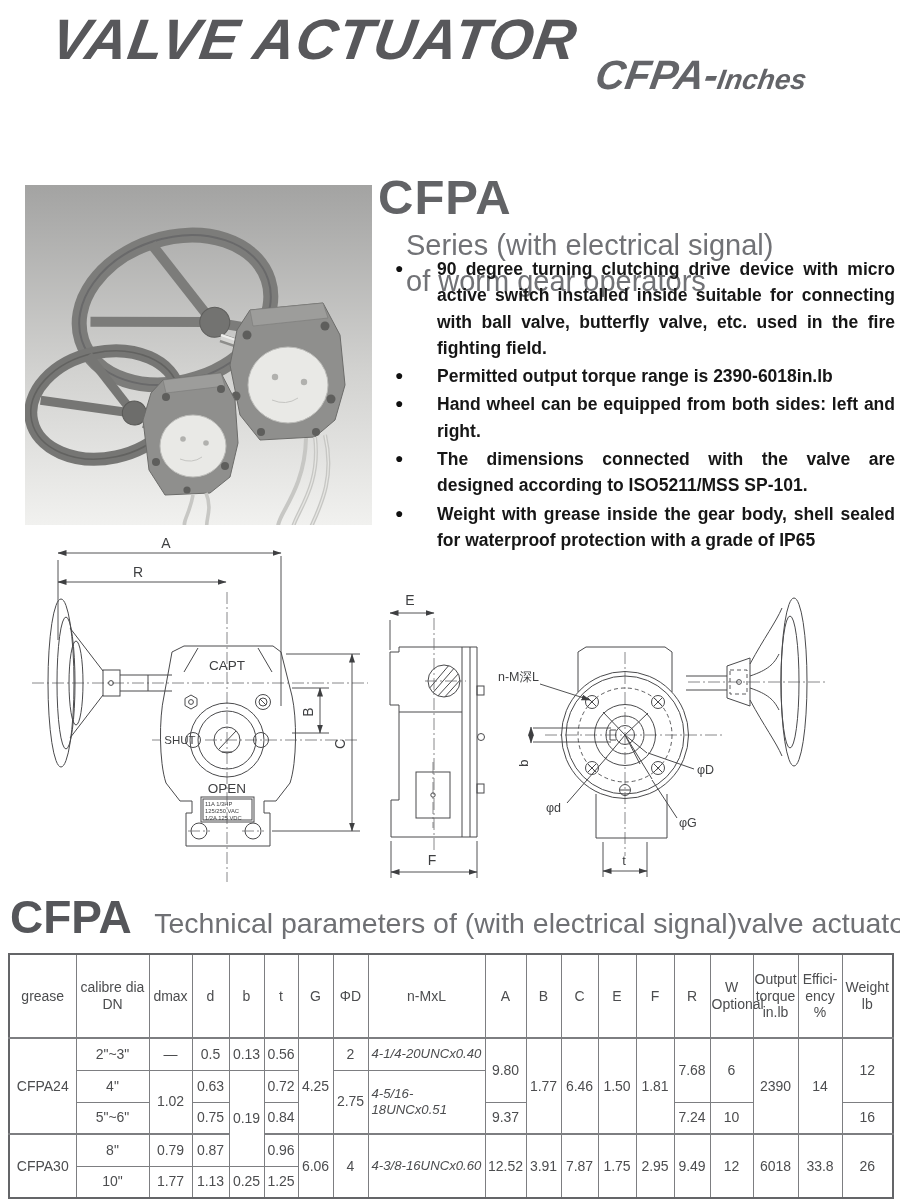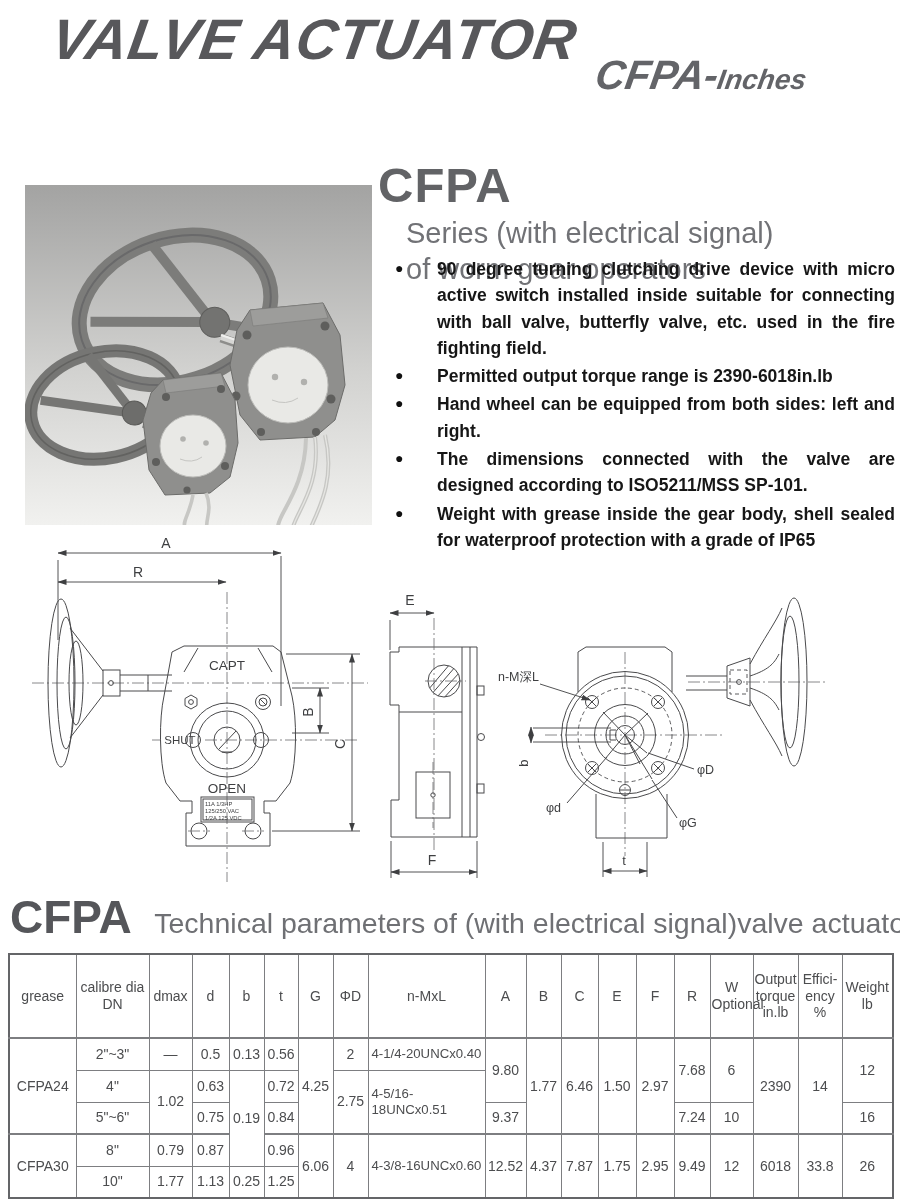--- a/index.html
+++ b/index.html
@@ -8,21 +8,21 @@
   
   .main-title{position:absolute;left:52px;top:6px;font-size:57px;font-weight:bold;
       font-style:italic;color:#58585b;transform:skewX(-9deg);white-space:nowrap;letter-spacing:1px;}
   .subtitle{position:absolute;left:596px;top:52px;font-style:italic;font-weight:bold;
       color:#636468;transform:skewX(-9deg);white-space:nowrap;}
   .subtitle .big{font-size:41px;}
   .subtitle .small{font-size:28px;}
   
   .photo{position:absolute;left:25px;top:185px;width:347px;height:340px;}
   
-  .intro-head{position:absolute;left:378px;top:157px;width:520px;}
+  .intro-head{position:absolute;left:378px;top:169px;width:520px;}
   .intro-brand{display:inline-block;font-size:49px;font-weight:bold;color:#626366;
       letter-spacing:1px;vertical-align:top;}
   .intro-series{display:inline-block;margin-left:28px;font-size:29px;color:#717276;
       line-height:36px;vertical-align:top;margin-top:2px;}
   .bullets{position:absolute;left:395px;top:256px;width:500px;}
   .bullet-item{display:flex;margin-bottom:2px;}
   .bullet-dot{width:42px;flex:0 0 42px;font-size:14px;color:#111;padding-top:4px;}
   .bullet-text{flex:1;font-size:17.5px;font-weight:bold;color:#161616;line-height:26.3px;
       text-align:justify;}
   
@@ -39,21 +39,21 @@
   
   .ptable{position:absolute;left:8px;top:953px;border-collapse:collapse;width:885px;
       table-layout:fixed;font-size:14px;color:#4c4d4f;}
   .ptable th,.ptable td{border:1px solid #7d7e81;font-weight:normal;text-align:center;
       padding:0 1px;line-height:1.18;}
   .ptable{border:2px solid #646568;}
   .ptable thead tr{height:84px;}
   .ptable tbody tr{height:32px;}
   .ptable thead th{white-space:pre-line;border-bottom-width:2px;}
   .ptable tr.group-start td{border-top-width:2px;}
-  .ptable td.nm{text-align:left;font-size:13.2px;padding-left:3px;}
+  .ptable td.nm{text-align:left;font-size:13.2px;padding-left:3px;font-style:italic;}
 </style>
 </head>
 <body>
 
 <div class="page">
 
   <div class="main-title">VALVE ACTUATOR</div>
   <div class="subtitle">
     <span class="big">CFPA-</span><span class="small">Inches</span>
   </div>
@@ -432,21 +432,21 @@
         <td>0.5</td>
         <td>0.13</td>
         <td>0.56</td>
         <td rowspan="3">4.25</td>
         <td>2</td>
         <td class="nm">4-1/4-20UNCx0.40</td>
         <td rowspan="2">9.80</td>
         <td rowspan="3">1.77</td>
         <td rowspan="3">6.46</td>
         <td rowspan="3">1.50</td>
-        <td rowspan="3">2.97</td>
+        <td rowspan="3">1.81</td>
         <td rowspan="2">7.68</td>
         <td rowspan="2">6</td>
         <td rowspan="3">2390</td>
         <td rowspan="3">14</td>
         <td rowspan="2">12</td>
       </tr>
       <tr>
         <td>4"</td>
         <td rowspan="2">1.02</td>
         <td>0.63</td>
@@ -467,21 +467,21 @@
       <tr class="group-start">
         <td rowspan="2">CFPA30</td>
         <td>8"</td>
         <td>0.79</td>
         <td>0.87</td>
         <td>0.96</td>
         <td rowspan="2">6.06</td>
         <td rowspan="2">4</td>
         <td class="nm" rowspan="2">4-3/8-16UNCx0.60</td>
         <td rowspan="2">12.52</td>
-        <td rowspan="2">4.37</td>
+        <td rowspan="2">3.91</td>
         <td rowspan="2">7.87</td>
         <td rowspan="2">1.75</td>
         <td rowspan="2">2.95</td>
         <td rowspan="2">9.49</td>
         <td rowspan="2">12</td>
         <td rowspan="2">6018</td>
         <td rowspan="2">33.8</td>
         <td rowspan="2">26</td>
       </tr>
       <tr>

